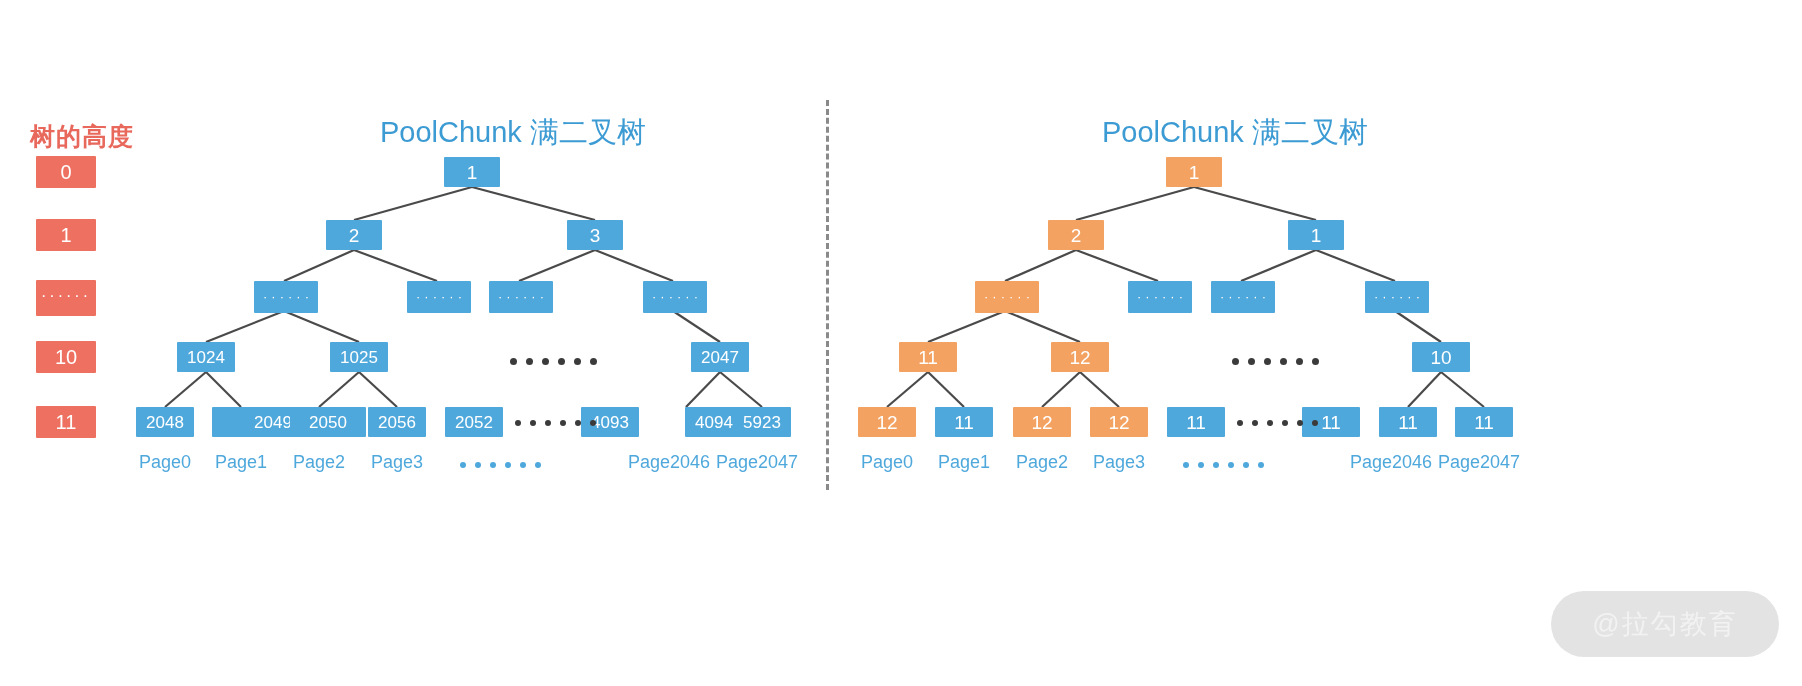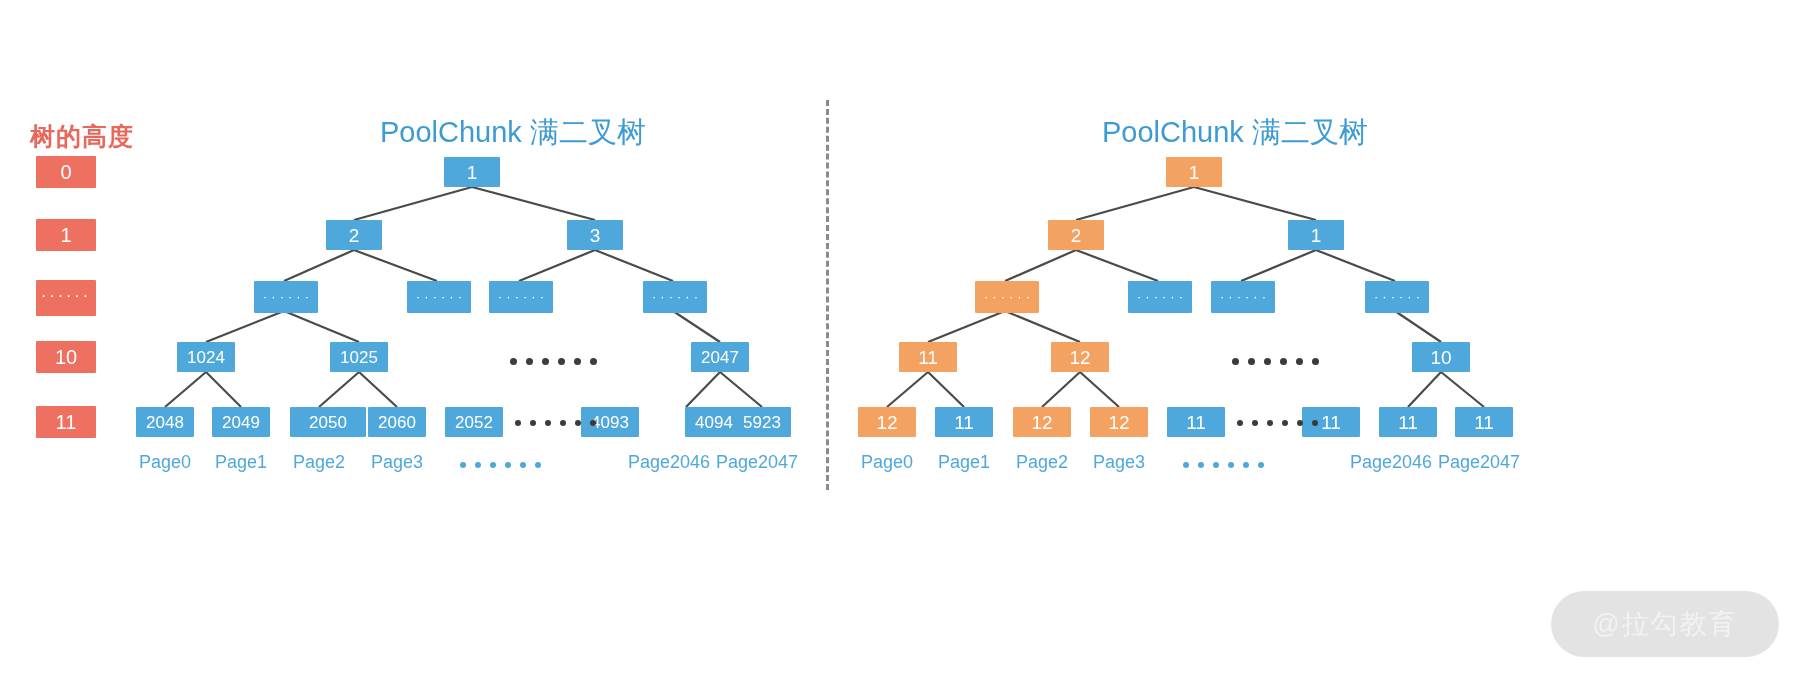--- a/index.html
+++ b/index.html
@@ -113,23 +113,23 @@
       <div class="node blue" style="left: 326px; top: 220px; width: 56px; height: 30px; background: rgb(79, 168, 220);">2</div>
       <div class="node blue" style="left: 567px; top: 220px; width: 56px; height: 30px; background: rgb(79, 168, 220);">3</div>
       <div class="node blue dots small" style="left: 254px; top: 281px; width: 60px; height: 30px; background: rgb(79, 168, 220);">······</div>
       <div class="node blue dots small" style="left: 407px; top: 281px; width: 60px; height: 30px; background: rgb(79, 168, 220);">······</div>
       <div class="node blue dots small" style="left: 489px; top: 281px; width: 60px; height: 30px; background: rgb(79, 168, 220);">······</div>
       <div class="node blue dots small" style="left: 643px; top: 281px; width: 60px; height: 30px; background: rgb(79, 168, 220);">······</div>
       <div class="node blue small" style="left: 177px; top: 342px; width: 58px; height: 30px; background: rgb(79, 168, 220);">1024</div>
       <div class="node blue small" style="left: 330px; top: 342px; width: 58px; height: 30px; background: rgb(79, 168, 220);">1025</div>
       <div class="node blue small" style="left: 691px; top: 342px; width: 58px; height: 30px; background: rgb(79, 168, 220);">2047</div>
       <div class="node blue small" style="left: 136px; top: 407px; width: 58px; height: 30px; background: rgb(79, 168, 220);">2048</div>
-      <div class="node blue small" style="left: 212px; top: 407px; width: 58px; height: 30px; background: rgb(79, 168, 220);">2049</div>
+      <div class="node blue small" style="left: 212px; top: 407px; width: 58px; height: 30px; background: rgb(79, 168, 220); padding-left: 32px;">2049</div>
       <div class="node blue small" style="left: 290px; top: 407px; width: 76px; height: 30px; background: rgb(79, 168, 220);">2050</div>
-      <div class="node blue small" style="left: 368px; top: 407px; width: 58px; height: 30px; background: rgb(79, 168, 220);">2060</div>
+      <div class="node blue small" style="left: 368px; top: 407px; width: 58px; height: 30px; background: rgb(79, 168, 220);">2056</div>
       <div class="node blue small" style="left: 445px; top: 407px; width: 58px; height: 30px; background: rgb(79, 168, 220);">2052</div>
       <div class="node blue small" style="left: 581px; top: 407px; width: 58px; height: 30px; background: rgb(79, 168, 220);">4093</div>
       <div class="node blue small" style="left: 657px; top: 407px; width: 58px; height: 30px; background: rgb(79, 168, 220); margin-left: 28px;">4094</div>
       <div class="node blue small" style="left: 733px; top: 407px; width: 58px; height: 30px; background: rgb(79, 168, 220);">5923</div>
       <div class="dots-h " style="left: 510px; top: 358px;">
         <span></span>
         <span></span>
         <span></span>
         <span></span>
         <span></span>

